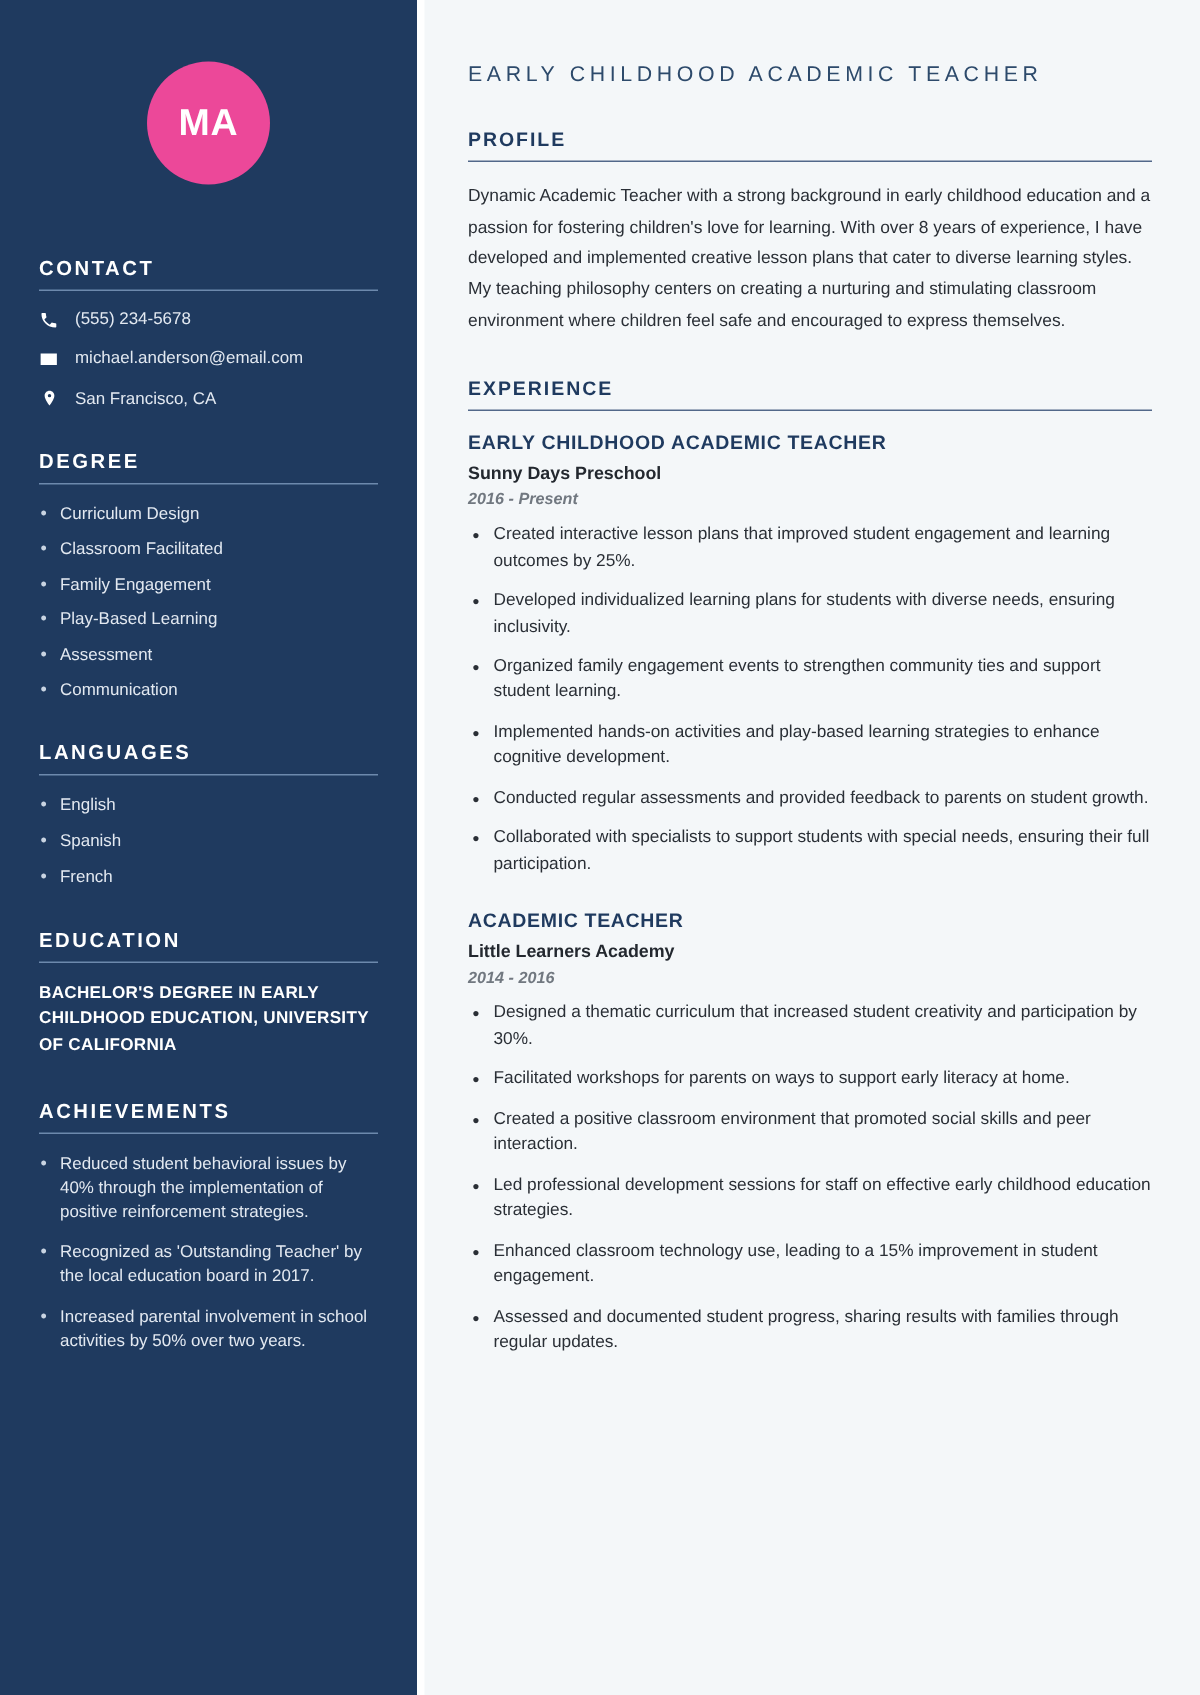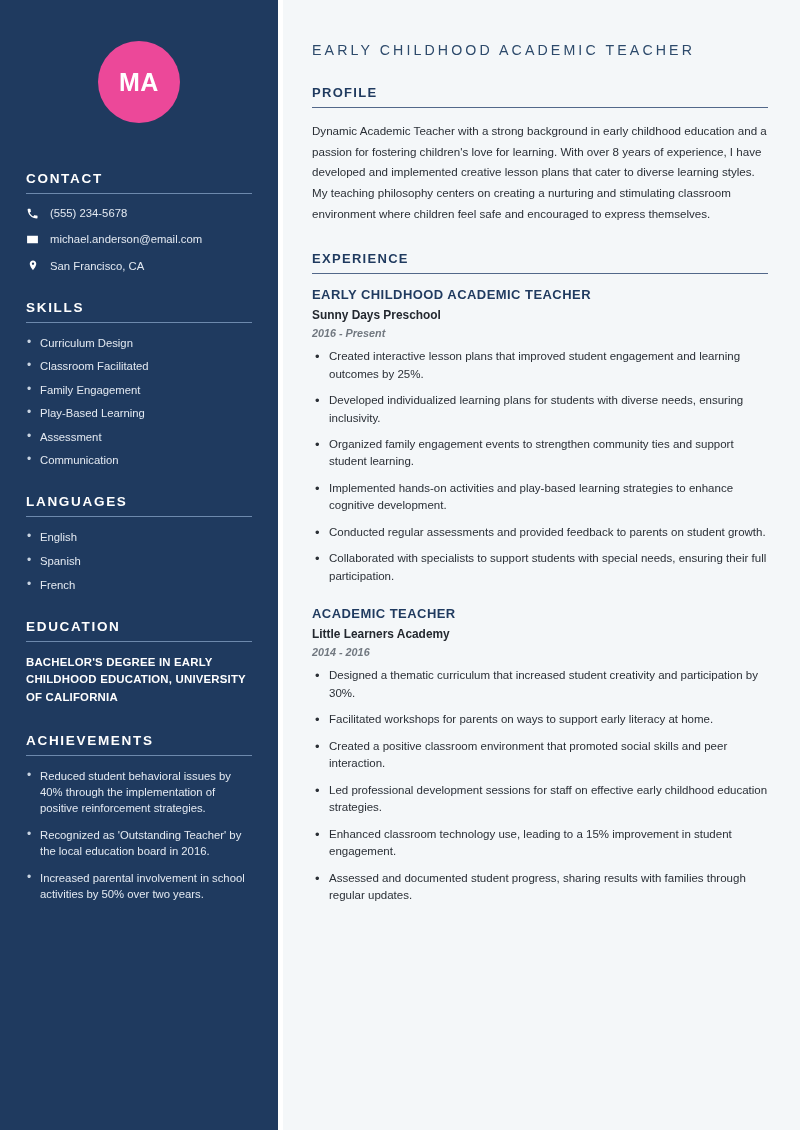--- a/index.html
+++ b/index.html
@@ -246,21 +246,21 @@
       <span class="contact-icon">
         <svg viewBox="0 0 24 24" width="12" height="13">
             <path d="M12 2C8.4 2 5.5 4.9 5.5 8.5c0 4.9 6.5 13 6.5 13s6.5-8.1 6.5-13C18.5 4.9 15.6 2 12 2zm0 8.8a2.3 2.3 0 110-4.6 2.3 2.3 0 010 4.6z" fill="#ffffff"></path>
           </svg>
       </span>
       <span>San Francisco, CA</span>
     </div>
   </section>
 
   <section class="side-section">
-    <div class="side-heading">SKILLS</div>
+    <div class="side-heading">DEGREE</div>
     <div class="side-rule"></div>
     <ul class="side-list">
       <li>Curriculum Design</li>
       <li>Classroom Facilitated</li>
       <li>Family Engagement</li>
       <li>Play-Based Learning</li>
       <li>Assessment</li>
       <li>Communication</li>
     </ul>
   </section>
@@ -279,21 +279,21 @@
     <div class="side-heading">EDUCATION</div>
     <div class="side-rule"></div>
     <div class="edu-block">BACHELOR'S DEGREE IN EARLY CHILDHOOD EDUCATION, UNIVERSITY OF CALIFORNIA</div>
   </section>
 
   <section class="side-section">
     <div class="side-heading">ACHIEVEMENTS</div>
     <div class="side-rule"></div>
     <ul class="side-list wrapping">
       <li>Reduced student behavioral issues by 40% through the implementation of positive reinforcement strategies.</li>
-      <li>Recognized as 'Outstanding Teacher' by the local education board in 2016.</li>
+      <li>Recognized as 'Outstanding Teacher' by the local education board in 2017.</li>
       <li>Increased parental involvement in school activities by 50% over two years.</li>
     </ul>
   </section>
 
 </aside>
 
 <div class="gap"></div>
 
 <main class="main">
 

